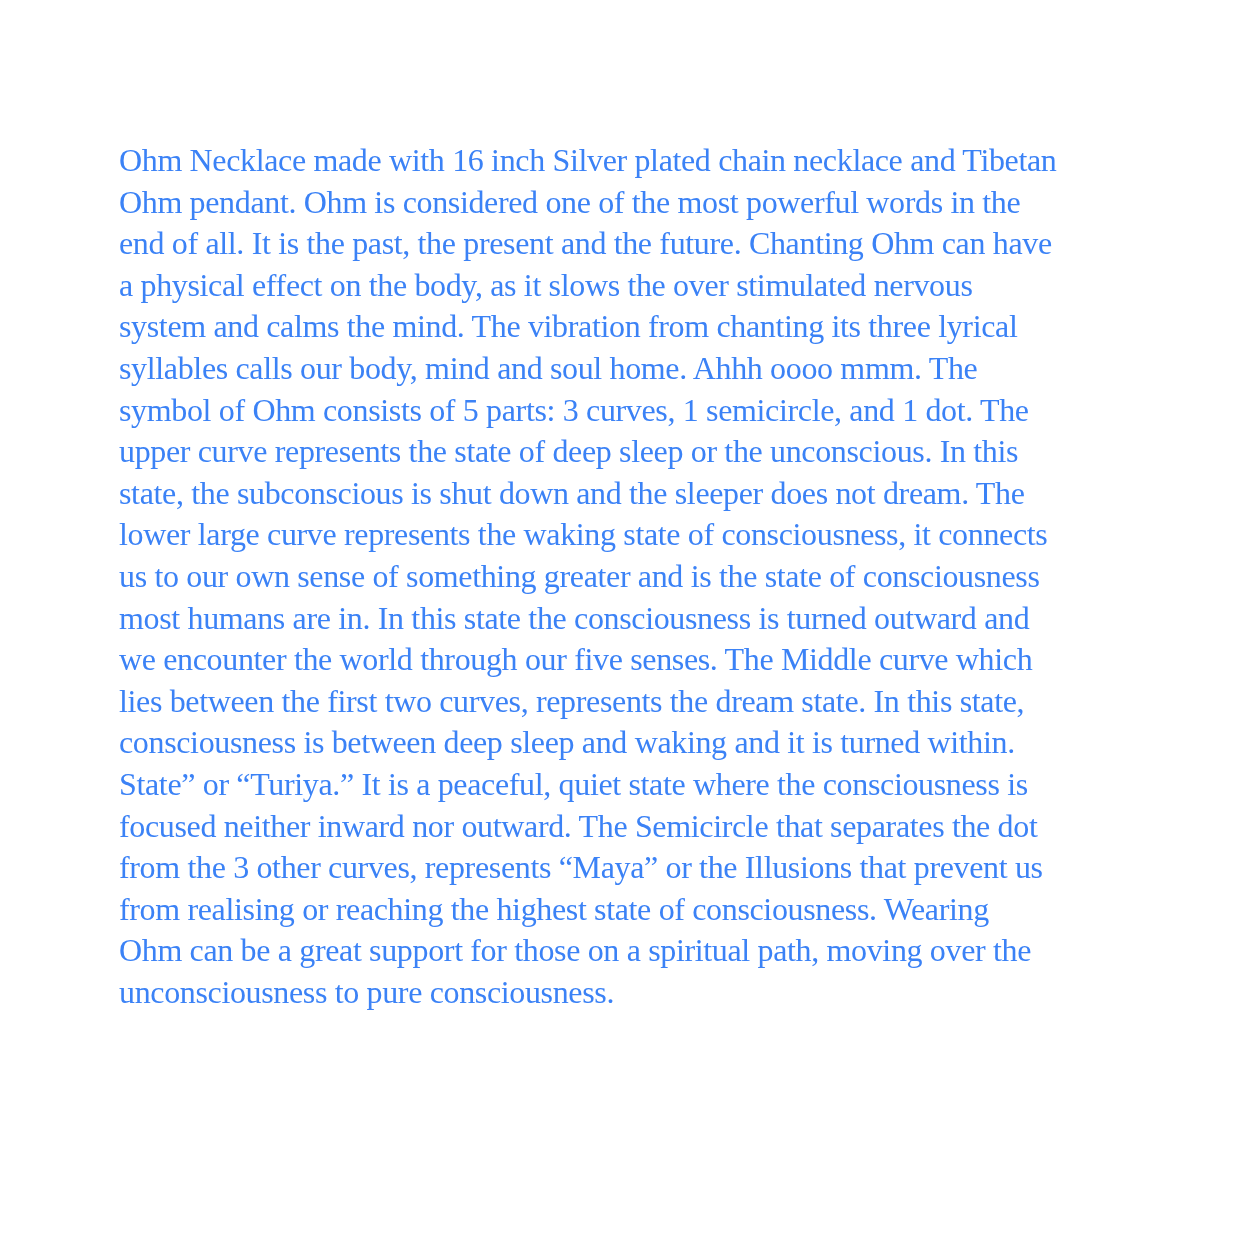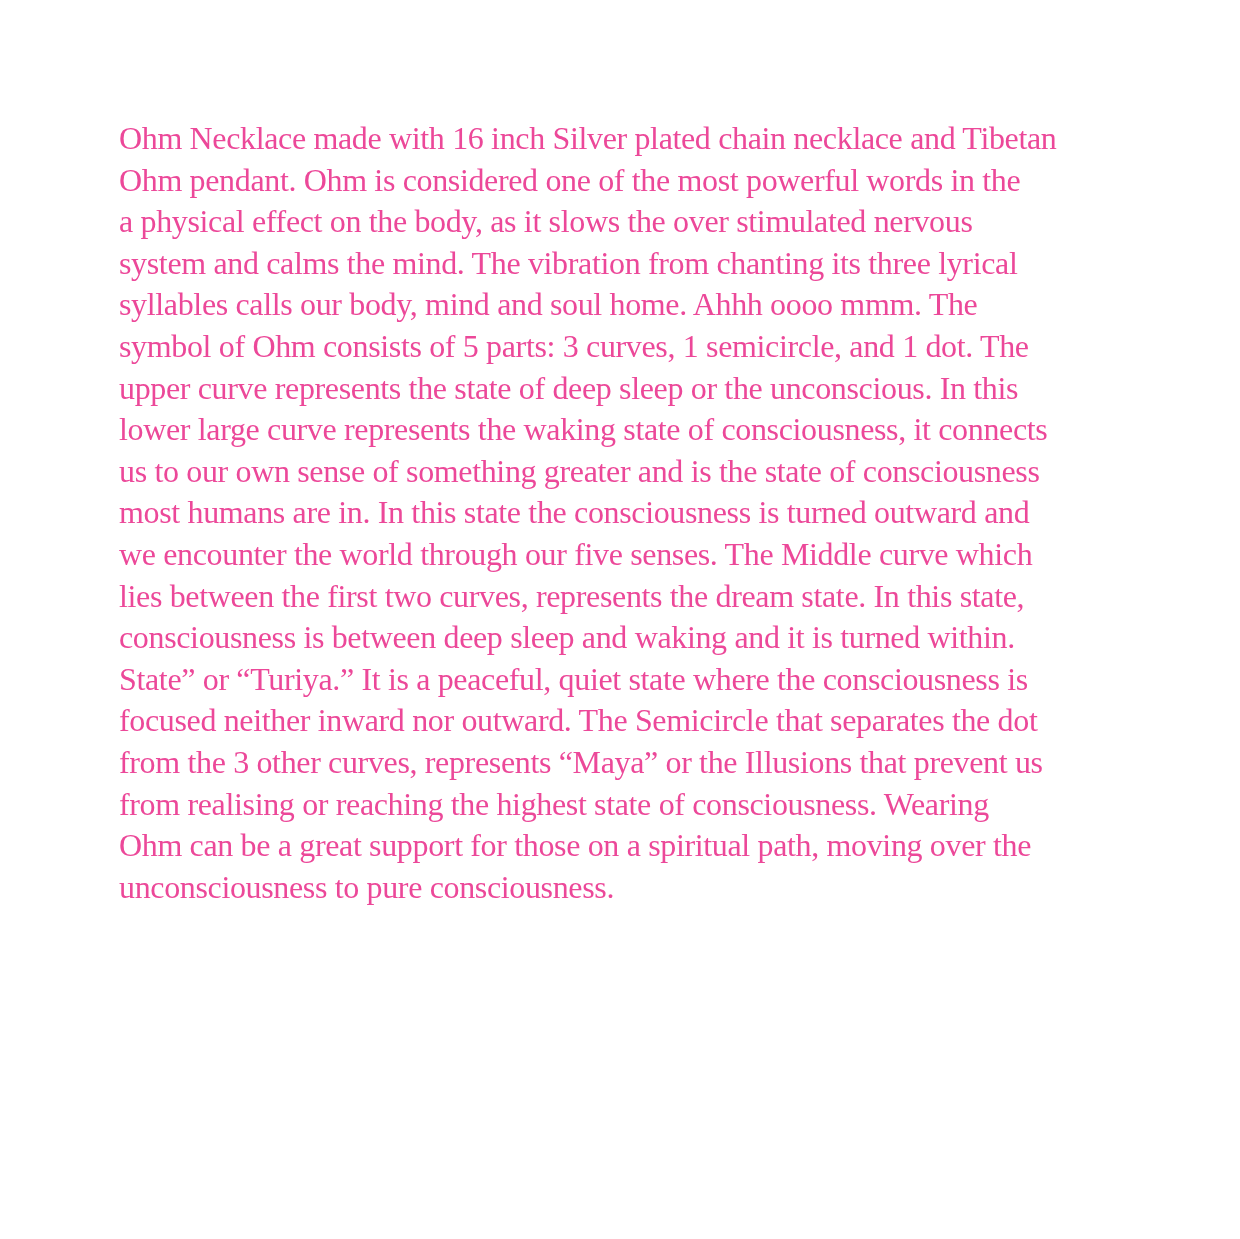--- a/index.html
+++ b/index.html
@@ -27,28 +27,30 @@
     }
     .line {
       display: block;
       white-space: nowrap;
       height: 41.6px;
     }
   </style>
 </head>
 <body style="background: rgb(255, 255, 255);">
 
-<div class="doc" style="color: #ec4899;">
+<div class="doc" style="color: #3b82f6; margin-top: 22px;">
   <span class="line">Ohm Necklace made with 16 inch Silver plated chain necklace and Tibetan</span>
   <span class="line">Ohm pendant. Ohm is considered one of the most powerful words in the</span>
+  <span class="line">end of all. It is the past, the present and the future. Chanting Ohm can have</span>
   <span class="line">a physical effect on the body, as it slows the over stimulated nervous</span>
   <span class="line">system and calms the mind. The vibration from chanting its three lyrical</span>
   <span class="line">syllables calls our body, mind and soul home. Ahhh oooo mmm. The</span>
   <span class="line">symbol of Ohm consists of 5 parts: 3 curves, 1 semicircle, and 1 dot. The</span>
   <span class="line">upper curve represents the state of deep sleep or the unconscious. In this</span>
+  <span class="line">state, the subconscious is shut down and the sleeper does not dream. The</span>
   <span class="line">lower large curve represents the waking state of consciousness, it connects</span>
   <span class="line">us to our own sense of something greater and is the state of consciousness</span>
   <span class="line">most humans are in. In this state the consciousness is turned outward and</span>
   <span class="line">we encounter the world through our five senses. The Middle curve which</span>
   <span class="line">lies between the first two curves, represents the dream state. In this state,</span>
   <span class="line">consciousness is between deep sleep and waking and it is turned within.</span>
   <span class="line">State” or “Turiya.” It is a peaceful, quiet state where the consciousness is</span>
   <span class="line">focused neither inward nor outward. The Semicircle that separates the dot</span>
   <span class="line">from the 3 other curves, represents “Maya” or the Illusions that prevent us</span>
   <span class="line">from realising or reaching the highest state of consciousness. Wearing</span>

